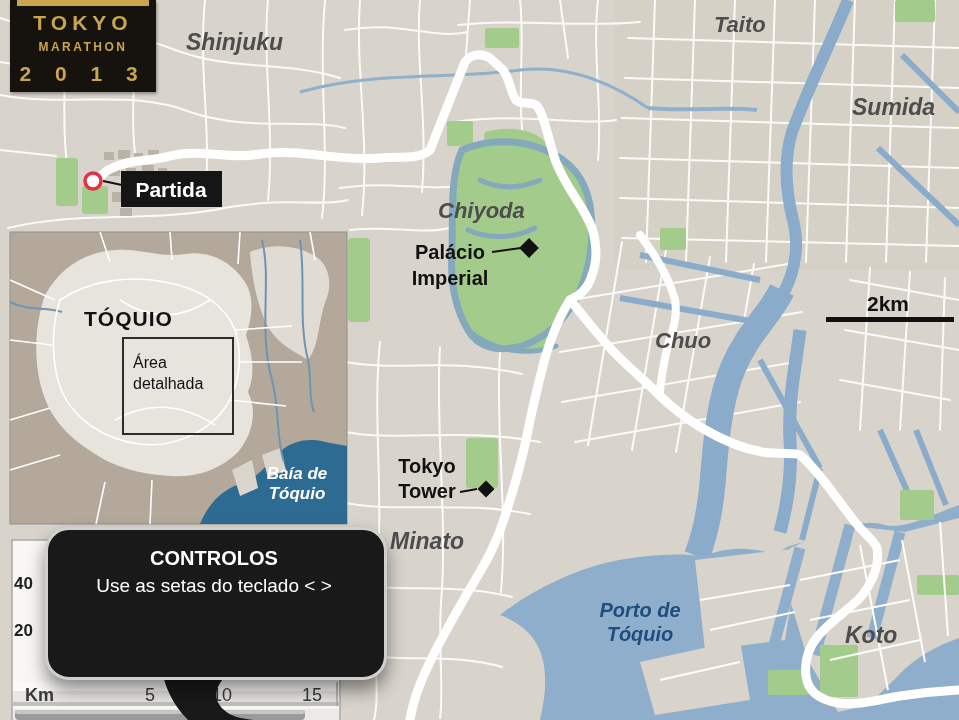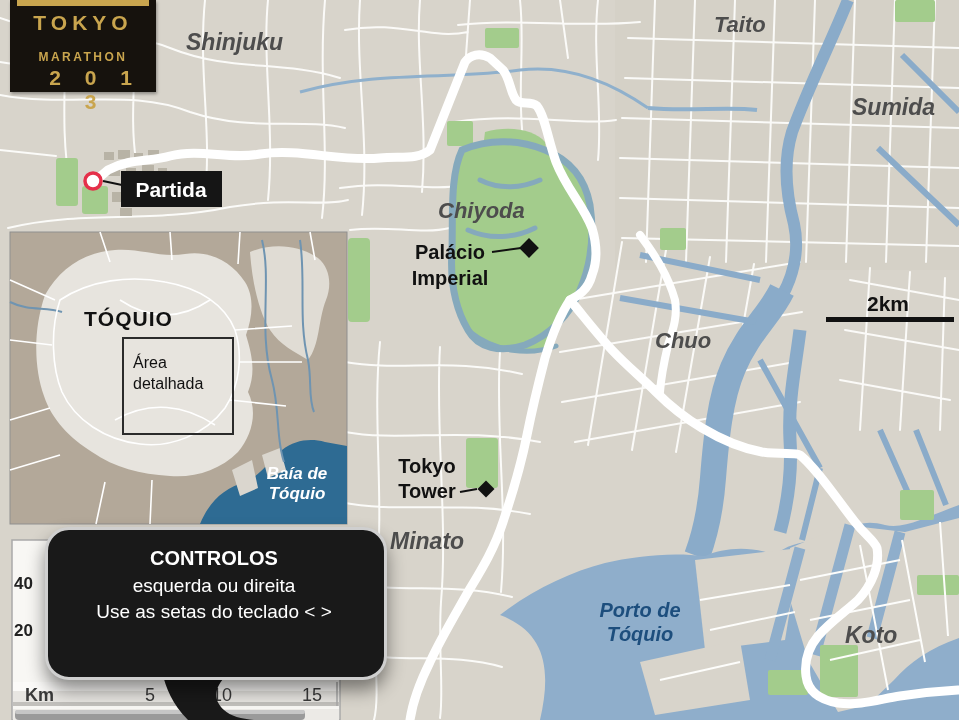--- a/index.html
+++ b/index.html
@@ -18,22 +18,22 @@
   .portlabel{fill:#1d4e7d;font-weight:bold;font-style:italic;font-size:20px;}
 
   
   #logo{
     position:absolute;left:10px;top:0;width:146px;height:92px;
     background:#16120d;color:#c9a54e;text-align:center;
     box-shadow:1px 2px 3px rgba(0,0,0,.35);
   }
   #logo .goldbar{position:absolute;left:7px;right:7px;top:0;height:6px;background:#c9a54e;}
   #logo .l1{margin-top:11px;font-size:21px;font-weight:bold;letter-spacing:5px;}
-  #logo .l2{margin-top:15px;font-size:12px;font-weight:bold;letter-spacing:2.5px;}
-  #logo .l3{margin-top:2px;font-size:21px;font-weight:bold;letter-spacing:9px;padding-left:24px;}
+  #logo .l2{margin-top:5px;font-size:12px;font-weight:bold;letter-spacing:2.5px;}
+  #logo .l3{margin-top:8px;font-size:21px;font-weight:bold;letter-spacing:9px;}
 
   
   #tooltip{
     position:absolute;left:45px;top:527px;width:312px;height:118px;
     background:#191919;border:3px solid #cfcfcf;border-radius:24px;
     color:#fff;text-align:center;padding:17px 14px 12px 10px;
     box-shadow:0 10px 18px rgba(0,0,0,.45);
     z-index:30;
   }
   #tooltip .tt-title{font-size:20px;font-weight:bold;margin-bottom:3px;}
@@ -207,18 +207,17 @@
 
 <div id="logo">
   <div class="goldbar"></div>
   <div class="l1">TOKYO</div>
   <div class="l2">MARATHON</div>
   <div class="l3">2 0 1 3</div>
 </div>
 
 <div id="tooltip">
   <div class="tt-title">CONTROLOS</div>
-  <div class="tt-line">esquerda ou direita</div>
   <div class="tt-line">Use as setas do teclado &lt; &gt;</div>
 </div>
 <svg id="tooltip-tail" width="110" height="48" viewBox="0 0 110 48">
   <path d="M12,0 L80,0 C64,14 62,27 74,38 C80,44 92,47 104,48 L38,48 C22,32 16,16 12,0 Z" fill="#191919"></path>
 </svg>
 
 </body></html>

